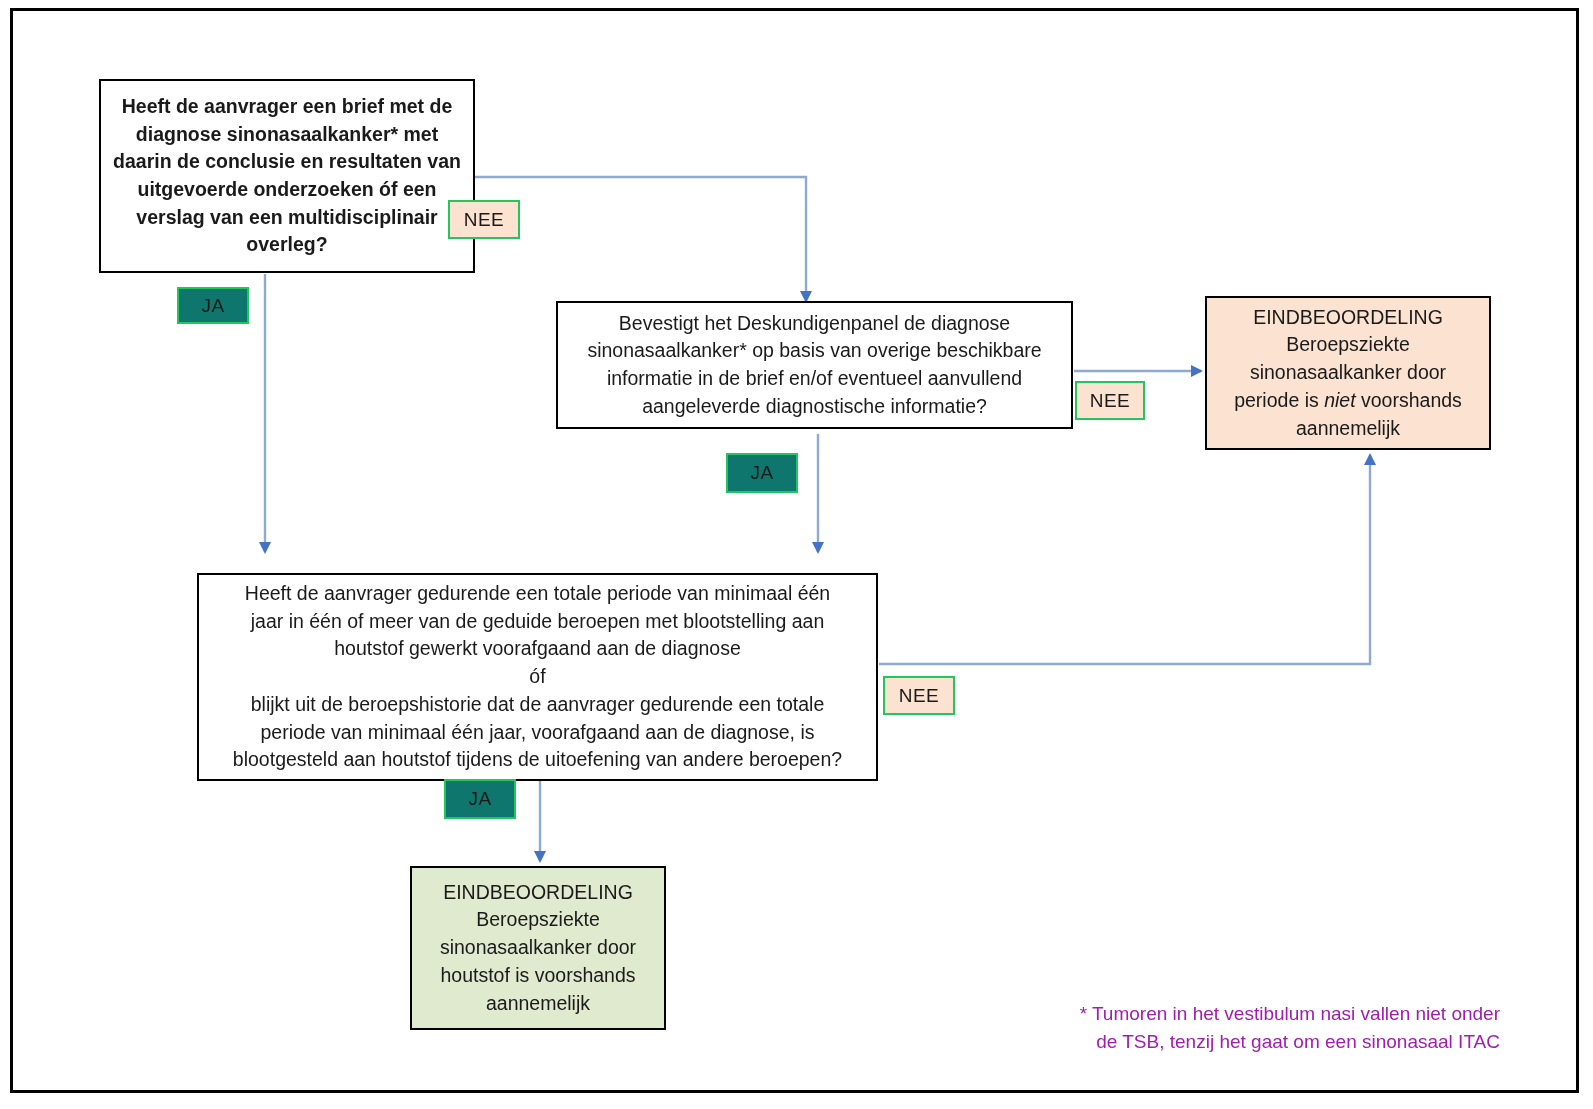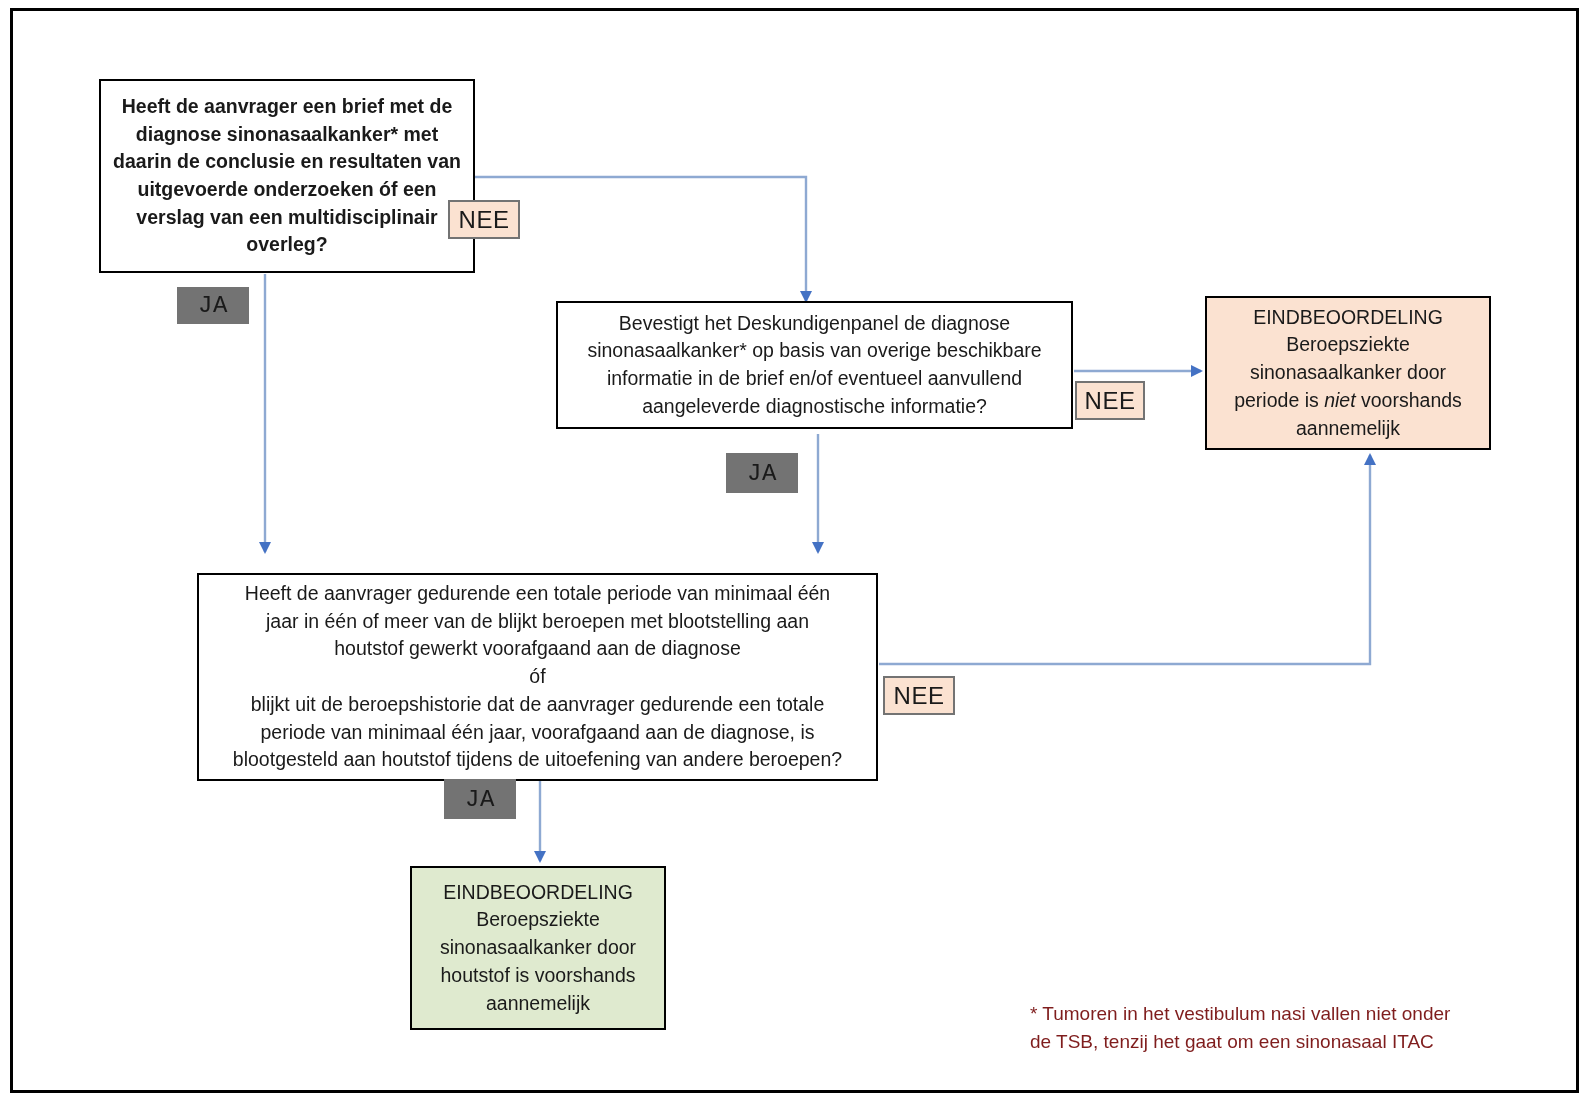--- a/index.html
+++ b/index.html
@@ -49,39 +49,38 @@
   }
   .outcome-pos {
     background: #dfeacf;
   }
   .badge {
     position: absolute;
     box-sizing: border-box;
     display: flex;
     align-items: center;
     justify-content: center;
-    border: 2px solid #737373;
-    font-size: 24px;
+    border: 2px solid #22c55e;
+    font-size: 19px;
     color: #1a1a1a;
     letter-spacing: 0.5px;
     z-index: 5;
   }
   .badge-nee {
     background: #fbe2d1;
   }
   .badge-ja {
-    background: #737373;
-    font-family: Liberation Mono, monospace;
+    background: #0f766e;
   }
   .footnote {
     position: absolute;
     font-size: 19px;
     line-height: 1.45;
-    color: #7f1d1d;
-    text-align: left;
+    color: #a21caf;
+    text-align: right;
     z-index: 3;
   }
   svg.connectors {
     position: absolute;
     left: 0;
     top: 0;
     width: 1593px;
     height: 1109px;
     z-index: 1;
     pointer-events: none;
@@ -130,21 +129,21 @@
     <div class="node-inner">Heeft de aanvrager een brief met de diagnose sinonasaalkanker* met daarin de conclusie en resultaten van uitgevoerde onderzoeken óf een verslag van een multidisciplinair overleg?</div>
   </div>
 
   <div class="node decision box2">
     <div class="node-inner">Bevestigt het Deskundigenpanel de diagnose sinonasaalkanker* op basis van overige beschikbare informatie in de brief en/of eventueel aanvullend aangeleverde diagnostische informatie?</div>
   </div>
 
   <div class="node decision box3">
     <div class="node-inner">
       <div>Heeft de aanvrager gedurende een totale periode van minimaal één</div>
-      <div>jaar in één of meer van de blijkt beroepen met blootstelling aan</div>
+      <div>jaar in één of meer van de geduide beroepen met blootstelling aan</div>
       <div>houtstof gewerkt voorafgaand aan de diagnose</div>
       <div>óf</div>
       <div>blijkt uit de beroepshistorie dat de aanvrager gedurende een totale</div>
       <div>periode van minimaal één jaar, voorafgaand aan de diagnose, is</div>
       <div>blootgesteld aan houtstof tijdens de uitoefening van andere beroepen?</div>
     </div>
   </div>
 
   <div class="node outcome-neg boxneg">
     <div class="node-inner">

